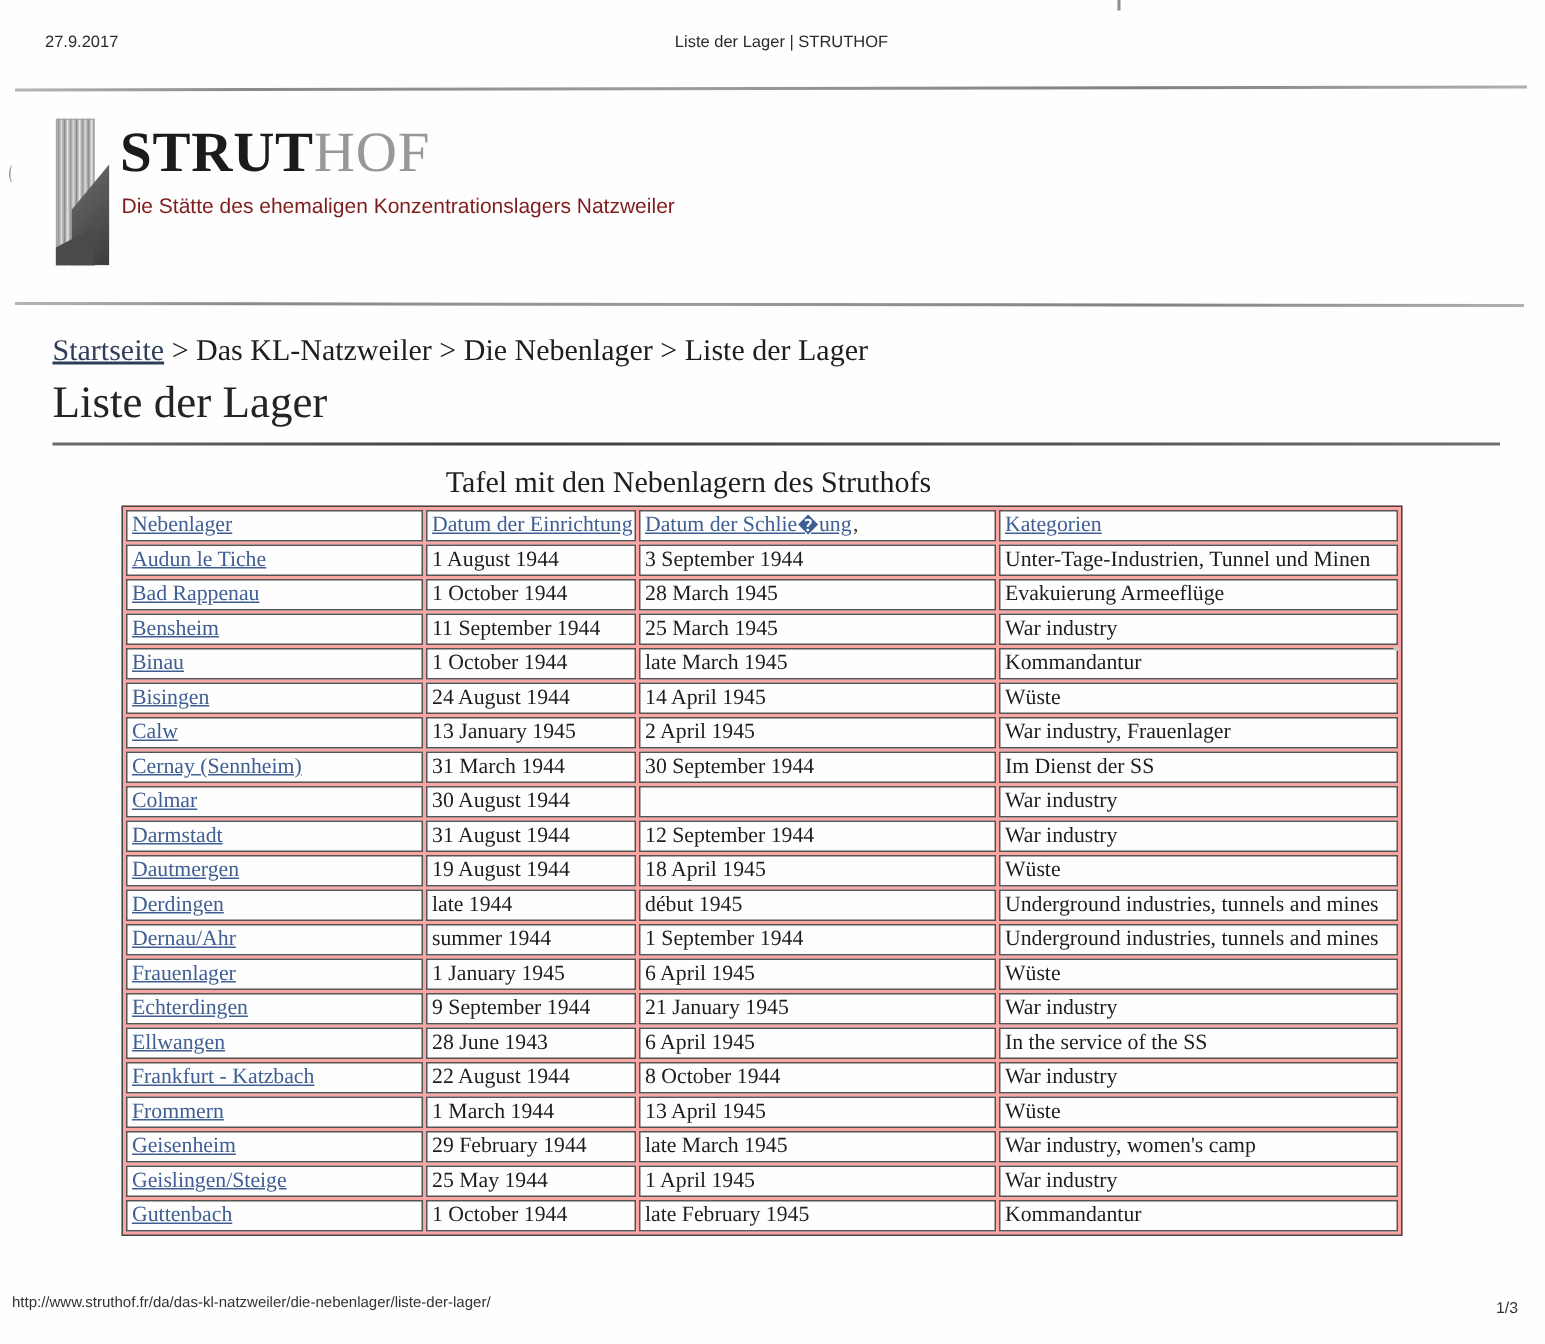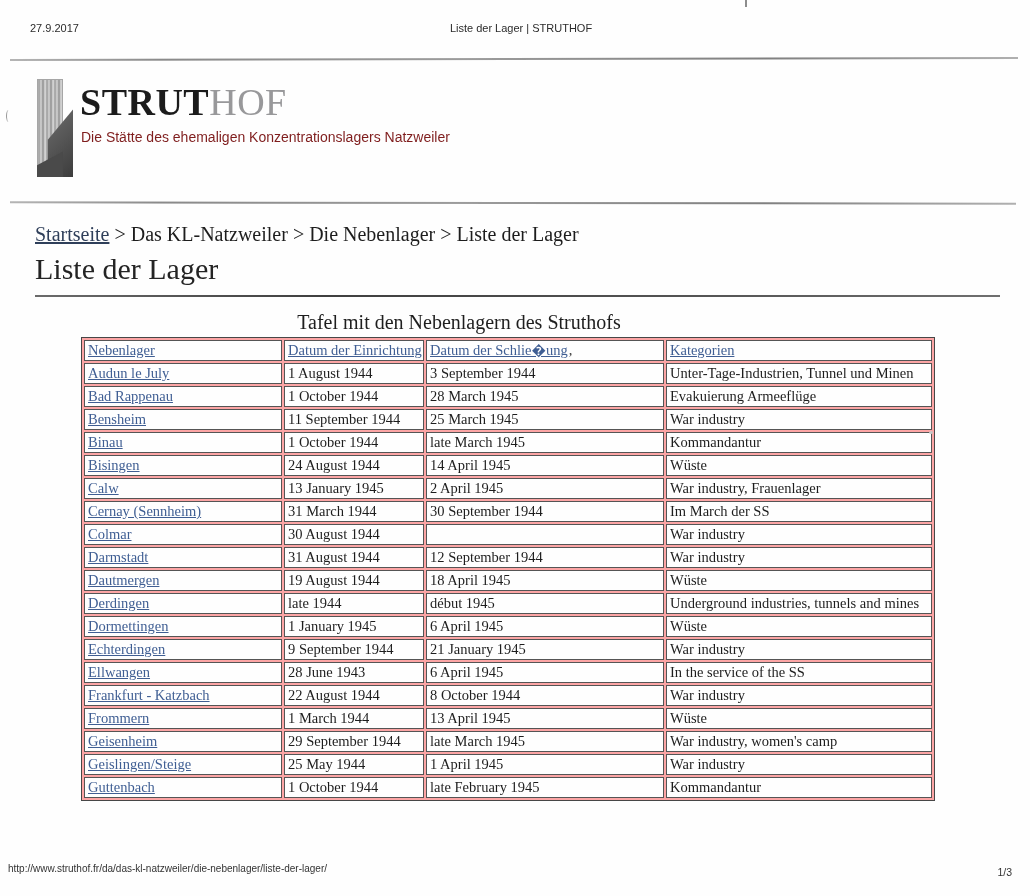--- a/index.html
+++ b/index.html
@@ -117,21 +117,21 @@
     <thead>
       <tr>
         <th><a class="hlink">Nebenlager</a></th>
         <th><a class="hlink">Datum der Einrichtung</a></th>
         <th><a class="hlink">Datum der Schlie�ung</a><span class="hdr-suffix">,</span></th>
         <th><a class="hlink">Kategorien</a></th>
       </tr>
     </thead>
     <tbody>
         <tr>
-          <td><a class="camp-link">Audun le July</a></td>
+          <td><a class="camp-link">Audun le Tiche</a></td>
           <td>1 August 1944</td>
           <td>3 September 1944</td>
           <td>Unter-Tage-Industrien, Tunnel und Minen</td>
         </tr>
         <tr>
           <td><a class="camp-link">Bad Rappenau</a></td>
           <td>1 October 1944</td>
           <td>28 March 1945</td>
           <td>Evakuierung Armeeflüge</td>
         </tr>
@@ -156,21 +156,21 @@
         <tr>
           <td><a class="camp-link">Calw</a></td>
           <td>13 January 1945</td>
           <td>2 April 1945</td>
           <td>War industry, Frauenlager</td>
         </tr>
         <tr>
           <td><a class="camp-link">Cernay (Sennheim)</a></td>
           <td>31 March 1944</td>
           <td>30 September 1944</td>
-          <td>Im March der SS</td>
+          <td>Im Dienst der SS</td>
         </tr>
         <tr>
           <td><a class="camp-link">Colmar</a></td>
           <td>30 August 1944</td>
           <td></td>
           <td>War industry</td>
         </tr>
         <tr>
           <td><a class="camp-link">Darmstadt</a></td>
           <td>31 August 1944</td>
@@ -183,21 +183,27 @@
           <td>18 April 1945</td>
           <td>Wüste</td>
         </tr>
         <tr>
           <td><a class="camp-link">Derdingen</a></td>
           <td>late 1944</td>
           <td>début 1945</td>
           <td>Underground industries, tunnels and mines</td>
         </tr>
         <tr>
-          <td><a class="camp-link">Dormettingen</a></td>
+          <td><a class="camp-link">Dernau/Ahr</a></td>
+          <td>summer 1944</td>
+          <td>1 September 1944</td>
+          <td>Underground industries, tunnels and mines</td>
+        </tr>
+        <tr>
+          <td><a class="camp-link">Frauenlager</a></td>
           <td>1 January 1945</td>
           <td>6 April 1945</td>
           <td>Wüste</td>
         </tr>
         <tr>
           <td><a class="camp-link">Echterdingen</a></td>
           <td>9 September 1944</td>
           <td>21 January 1945</td>
           <td>War industry</td>
         </tr>
@@ -214,21 +220,21 @@
           <td>War industry</td>
         </tr>
         <tr>
           <td><a class="camp-link">Frommern</a></td>
           <td>1 March 1944</td>
           <td>13 April 1945</td>
           <td>Wüste</td>
         </tr>
         <tr>
           <td><a class="camp-link">Geisenheim</a></td>
-          <td>29 September 1944</td>
+          <td>29 February 1944</td>
           <td>late March 1945</td>
           <td>War industry, women's camp</td>
         </tr>
         <tr>
           <td><a class="camp-link">Geislingen/Steige</a></td>
           <td>25 May 1944</td>
           <td>1 April 1945</td>
           <td>War industry</td>
         </tr>
         <tr>

